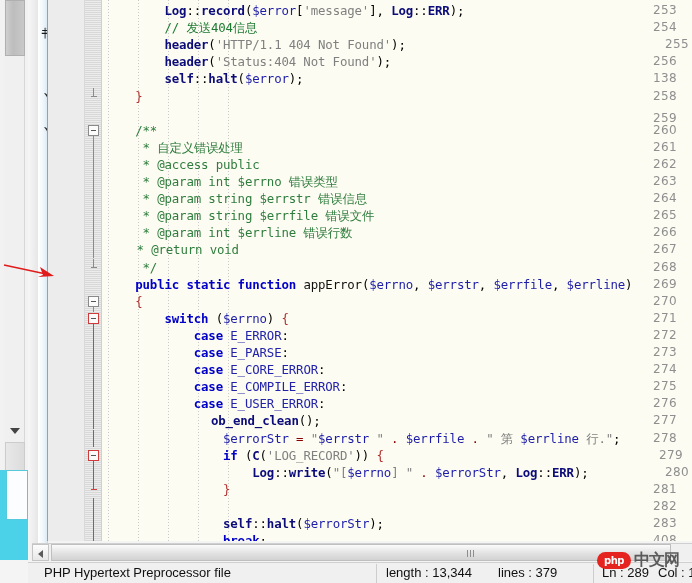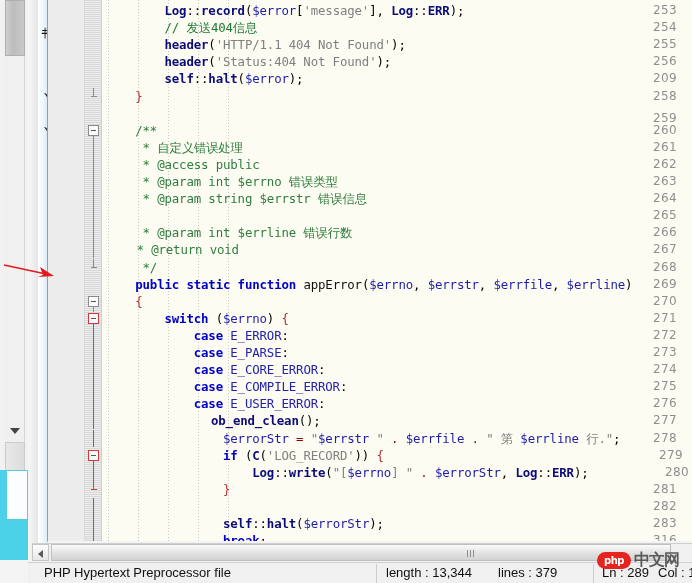--- a/index.html
+++ b/index.html
@@ -251,29 +251,29 @@
     <div id="rows">
         <div class="row" style="top: 2px;">
           <div class="lnum" style="width: 36px;">253</div>
           <div class="codeline" style="left: 58px;"><span class="plain">        </span><span class="fn">Log</span><span class="punc">::</span><span class="fn">record</span><span class="punc">(</span><span class="var">$error</span><span class="punc">[</span><span class="str">'message'</span><span class="punc">]</span><span class="punc">, </span><span class="fn">Log</span><span class="punc">::</span><span class="fn">ERR</span><span class="punc">);</span></div>
         </div>
         <div class="row" style="top: 19.1px;">
           <div class="lnum" style="width: 36px;">254</div>
           <div class="codeline" style="left: 58px;"><span class="cmt">        // 发送404信息</span></div>
         </div>
         <div class="row" style="top: 36.2px;">
-          <div class="lnum" style="width: 36px;">255</div>
+          <div class="lnum" style="width: 36px; text-align: right;">255</div>
           <div class="codeline" style="left: 58px;"><span class="plain">        </span><span class="fn">header</span><span class="punc">(</span><span class="str">'HTTP/1.1 404 Not Found'</span><span class="punc">);</span></div>
         </div>
         <div class="row" style="top: 53.3px;">
           <div class="lnum" style="width: 36px;">256</div>
           <div class="codeline" style="left: 58px;"><span class="plain">        </span><span class="fn">header</span><span class="punc">(</span><span class="str">'Status:404 Not Found'</span><span class="punc">);</span></div>
         </div>
         <div class="row" style="top: 70.4px;">
-          <div class="lnum" style="width: 36px;">209</div>
+          <div class="lnum" style="width: 36px;">138</div>
           <div class="codeline" style="left: 58px;"><span class="plain">        </span><span class="fn">self</span><span class="punc">::</span><span class="fn">halt</span><span class="punc">(</span><span class="var">$error</span><span class="punc">);</span></div>
         </div>
         <div class="row" style="top: 87.5px;">
           <div class="lnum" style="width: 36px;">258</div>
           <div class="codeline" style="left: 58px;"><span class="plain">    </span><span class="brace">}</span></div>
         </div>
         <div class="row" style="top: 110px;">
           <div class="lnum" style="width: 36px;">259</div>
           <div class="codeline" style="left: 58px;"></div>
         </div>
@@ -292,20 +292,21 @@
         <div class="row" style="top: 173px;">
           <div class="lnum" style="width: 36px;">263</div>
           <div class="codeline" style="left: 58px;"><span class="cmtd">     * @param int $errno 错误类型</span></div>
         </div>
         <div class="row" style="top: 190.1px;">
           <div class="lnum" style="width: 36px;">264</div>
           <div class="codeline" style="left: 58px;"><span class="cmtd">     * @param string $errstr 错误信息</span></div>
         </div>
         <div class="row" style="top: 207.2px;">
           <div class="lnum" style="width: 36px;">265</div>
+          <div class="codeline" style="left: 58px;"><span class="cmtd">     * @param string $errfile 错误文件</span></div>
         </div>
         <div class="row" style="top: 224.3px;">
           <div class="lnum" style="width: 36px;">266</div>
           <div class="codeline" style="left: 58px;"><span class="cmtd">     * @param int $errline 错误行数</span></div>
         </div>
         <div class="row" style="top: 241.4px;">
           <div class="lnum" style="width: 36px;">267</div>
           <div class="codeline" style="left: 52px;"><span class="cmtd">     * @return void</span></div>
         </div>
         <div class="row" style="top: 258.5px;">
@@ -366,21 +367,21 @@
         </div>
         <div class="row" style="top: 497.9px;">
           <div class="lnum" style="width: 36px;">282</div>
           <div class="codeline" style="left: 58px;"></div>
         </div>
         <div class="row" style="top: 515px;">
           <div class="lnum" style="width: 36px;">283</div>
           <div class="codeline" style="left: 58px;"><span class="plain">                </span><span class="fn">self</span><span class="punc">::</span><span class="fn">halt</span><span class="punc">(</span><span class="var">$errorStr</span><span class="punc">);</span></div>
         </div>
         <div class="row" style="top: 532.1px;">
-          <div class="lnum" style="width: 36px;">316</div>
+          <div class="lnum" style="width: 36px;">408</div>
           <div class="codeline" style="left: 58px;"><span class="plain">                </span><span class="kw">break</span><span class="punc">;</span></div>
         </div>
       </div>
     <div id="folds">
         <div class="fold-line" style="top: 87.5px; height: 8.55px;"></div>
         <div class="fold-tick" style="top: 96.05px;"></div>
         <div class="fold-box" style="top: 124.7px;"></div>
         <div class="fold-line" style="top: 135.7px; height: 5.1px;"></div>
         <div class="fold-line" style="top: 138.8px; height: 17.1px;"></div>
         <div class="fold-line" style="top: 155.9px; height: 17.1px;"></div>

